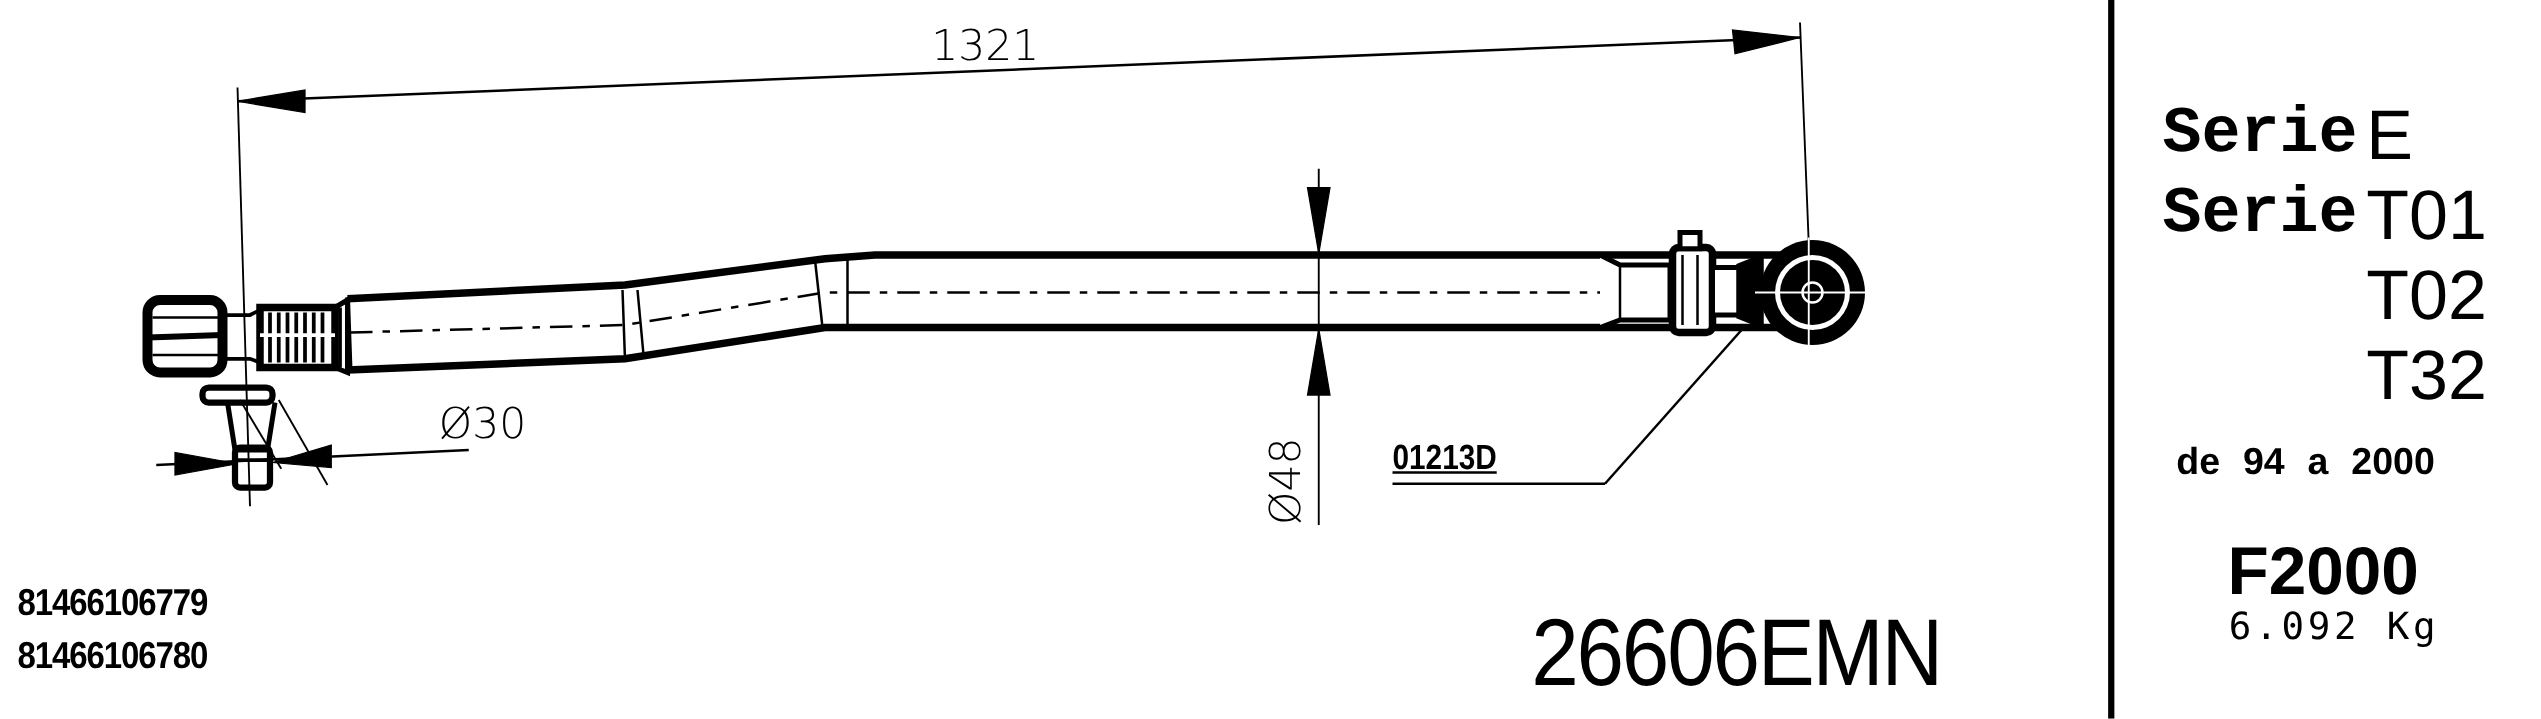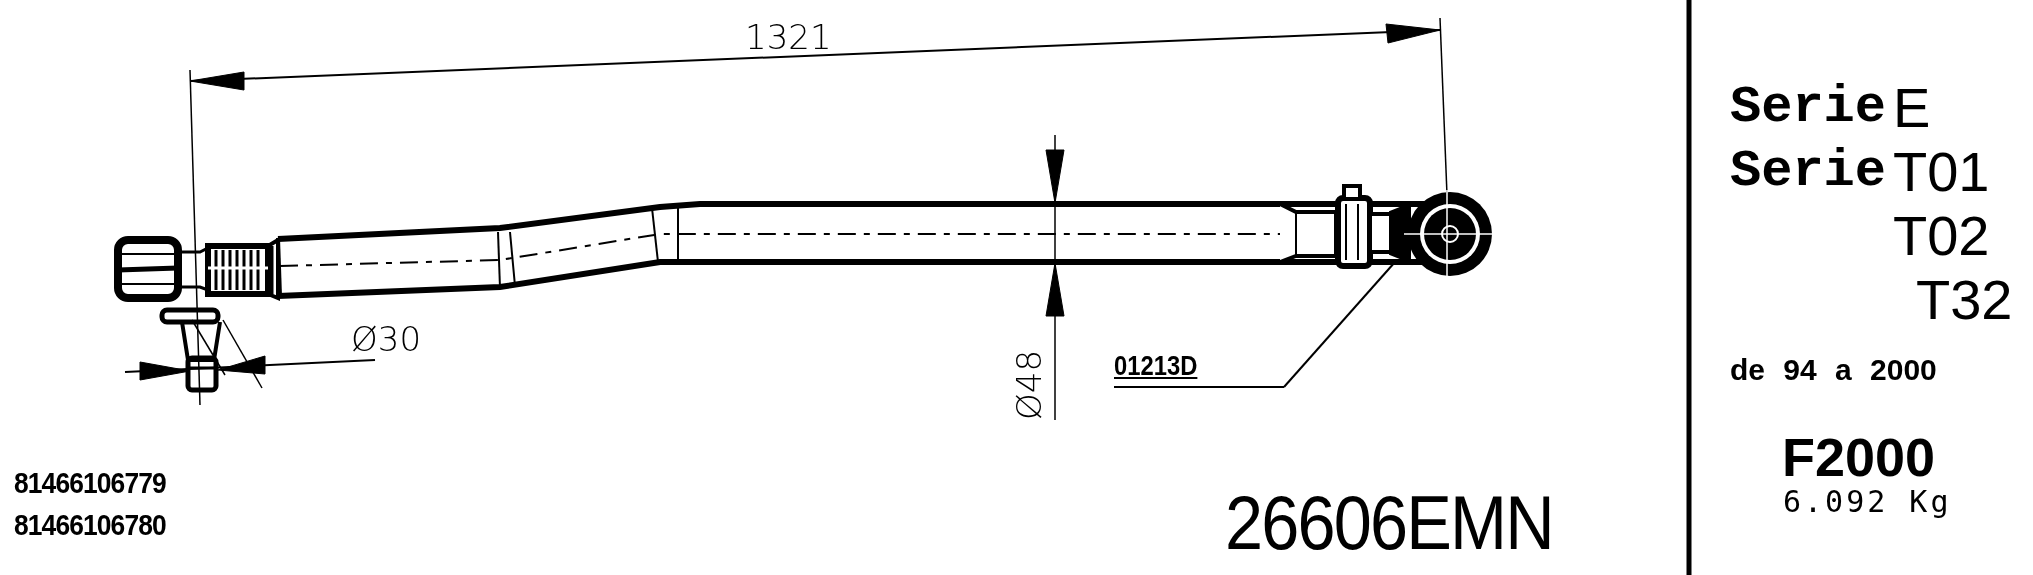--- a/index.html
+++ b/index.html
@@ -3,21 +3,21 @@
 <meta charset="utf-8">
 <style>
   html, body { margin: 0; padding: 0; background: #ffffff; }
   body { width: 2033px; height: 575px; position: relative; overflow: hidden; font-family: "Liberation Sans", sans-serif; color: #000; }
   #drawing { position: absolute; left: 0; top: 0; width: 2033px; height: 575px; }
   .txt { position: absolute; white-space: nowrap; line-height: 1; }
   .part-number { font-family: "Liberation Sans", sans-serif; font-weight: bold; font-size: 30px; letter-spacing: -1px; transform: scaleX(0.88); transform-origin: left top; }
   .ref-code { font-family: "Liberation Sans", sans-serif; font-size: 76px; letter-spacing: -2px; transform: scaleX(0.9); transform-origin: left top; }
   .series-label { font-family: Liberation Mono, monospace; font-weight: bold; font-size: 52px; }
   .series-value { font-family: "Liberation Sans", sans-serif; font-size: 56px; }
-  .years { font-family: "Liberation Sans", sans-serif; font-weight: bold; font-size: 30px; word-spacing: 10px; }
+  .years { font-family: "Liberation Sans", sans-serif; font-weight: bold; font-size: 30px; word-spacing: 10px; margin-left: 11px; }
   .model { font-family: Liberation Sans, sans-serif; font-weight: bold; font-size: 54px; }
   .weight { font-family: "DejaVu Sans Mono", monospace; font-size: 30px; letter-spacing: 3px; font-weight: 200; }
   .dim { font-family: "DejaVu Sans", sans-serif; font-size: 34px; font-weight: 200; }
   .leader-label { font-family: "Liberation Sans", sans-serif; font-weight: bold; font-size: 28px; text-decoration: underline; transform: scaleX(0.85); transform-origin: left top; }
 </style>
 </head>
 <body>
 
 <svg id="drawing" width="2033" height="575" viewBox="0 0 2033 575" xmlns="http://www.w3.org/2000/svg">
   <g stroke="#000" fill="#000">
@@ -118,16 +118,16 @@
 <div class="txt part-number" style="left:14px;top:468px;">81466106779</div>
 <div class="txt part-number" style="left:14px;top:510px;">81466106780</div>
 
 <div class="txt ref-code" style="left:1225px;top:485px;">26606EMN</div>
 
 <div class="txt series-label" style="left:1730px;top:82px;">Serie</div>
 <div class="txt series-value" style="left:1893px;top:80px;">E</div>
 <div class="txt series-label" style="left:1730px;top:146px;">Serie</div>
 <div class="txt series-value" style="left:1893px;top:144px;">T01</div>
 <div class="txt series-value" style="left:1893px;top:208px;">T02</div>
-<div class="txt series-value" style="left:1893px;top:272px;margin-left:23px;">T32</div>
+<div class="txt series-value" style="left:1893px;top:272px;">T32</div>
 <div class="txt years" style="left:1730px;top:355px;">de 94 a 2000</div>
 <div class="txt model" style="left:1782px;top:430px;">F2000</div>
 <div class="txt weight" style="left:1783px;top:487px;">6.092 Kg</div>
 
 </body></html>

